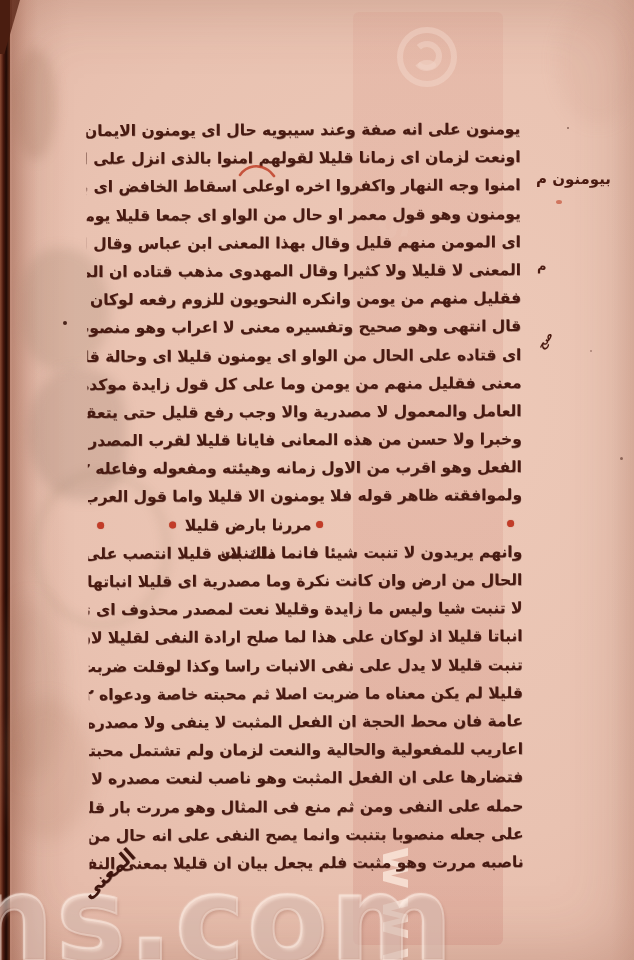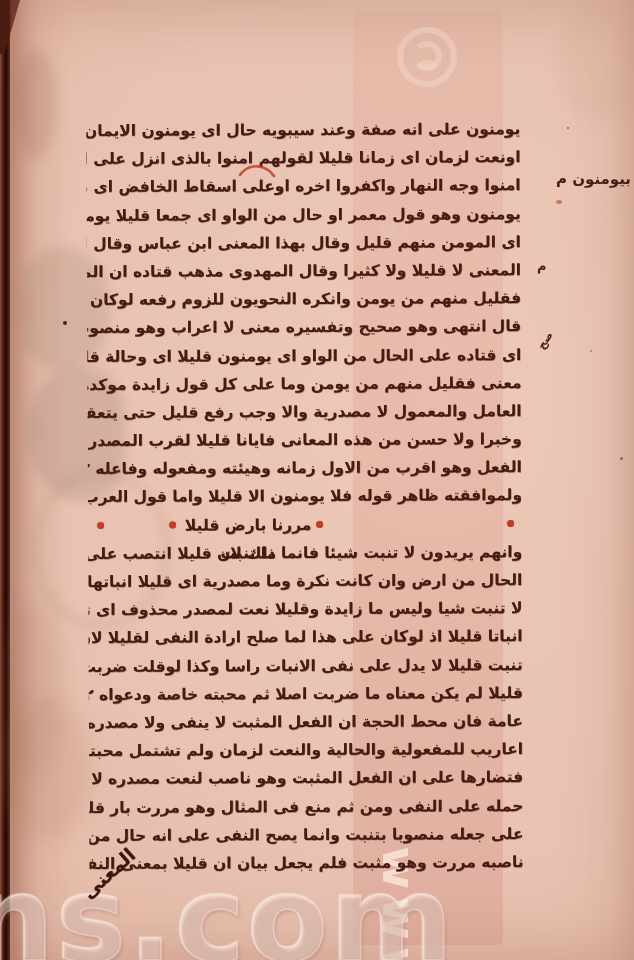--- a/index.html
+++ b/index.html
@@ -46,21 +46,21 @@
   .tline{height:28.2px;line-height:28.2px;font-size:15.5px;font-weight:700;color:#481a11;
     text-align:justify;text-align-last:justify;overflow:hidden;white-space:nowrap;
     text-shadow:.4px .6px .5px rgba(44,11,6,.45);}
   .tline.short{padding-left:70px;}
   .verse-row{position:relative;height:28.2px;}
   .verse-text{position:absolute;left:90px;width:140px;text-align:center;line-height:28.2px;
     font-size:15.5px;font-weight:700;color:#481a11;text-shadow:.4px .6px .5px rgba(44,11,6,.45);}
   .rdot{position:absolute;top:10px;width:7px;height:7px;border-radius:50%;background:#c23c28;box-shadow:0 0 1px rgba(150,30,15,.6);}
   
   .margin-note{position:absolute;direction:rtl;color:#4a1a10;font-weight:700;}
-  .note-main{left:531px;top:170px;font-size:15px;width:80px;margin-left:20px;}
+  .note-main{left:531px;top:170px;font-size:15px;width:80px;}
   .note-m{left:537px;top:258px;font-size:13px;}
   .note-gloss{left:536px;top:334px;font-size:11px;transform:rotate(-58deg);}
   .note-red-speck{position:absolute;left:556px;top:200px;width:6px;height:4px;border-radius:50%;background:#c5543a;opacity:.7;}
   .red-squiggle{position:absolute;left:238px;top:163px;}
   .catchword{position:absolute;left:76px;top:862px;font-size:19px;font-weight:700;color:#3f150d;
     transform:rotate(-42deg);direction:rtl;text-shadow:.4px .6px .5px rgba(44,11,6,.45);}
 </style>
 </head>
 <body>
 

